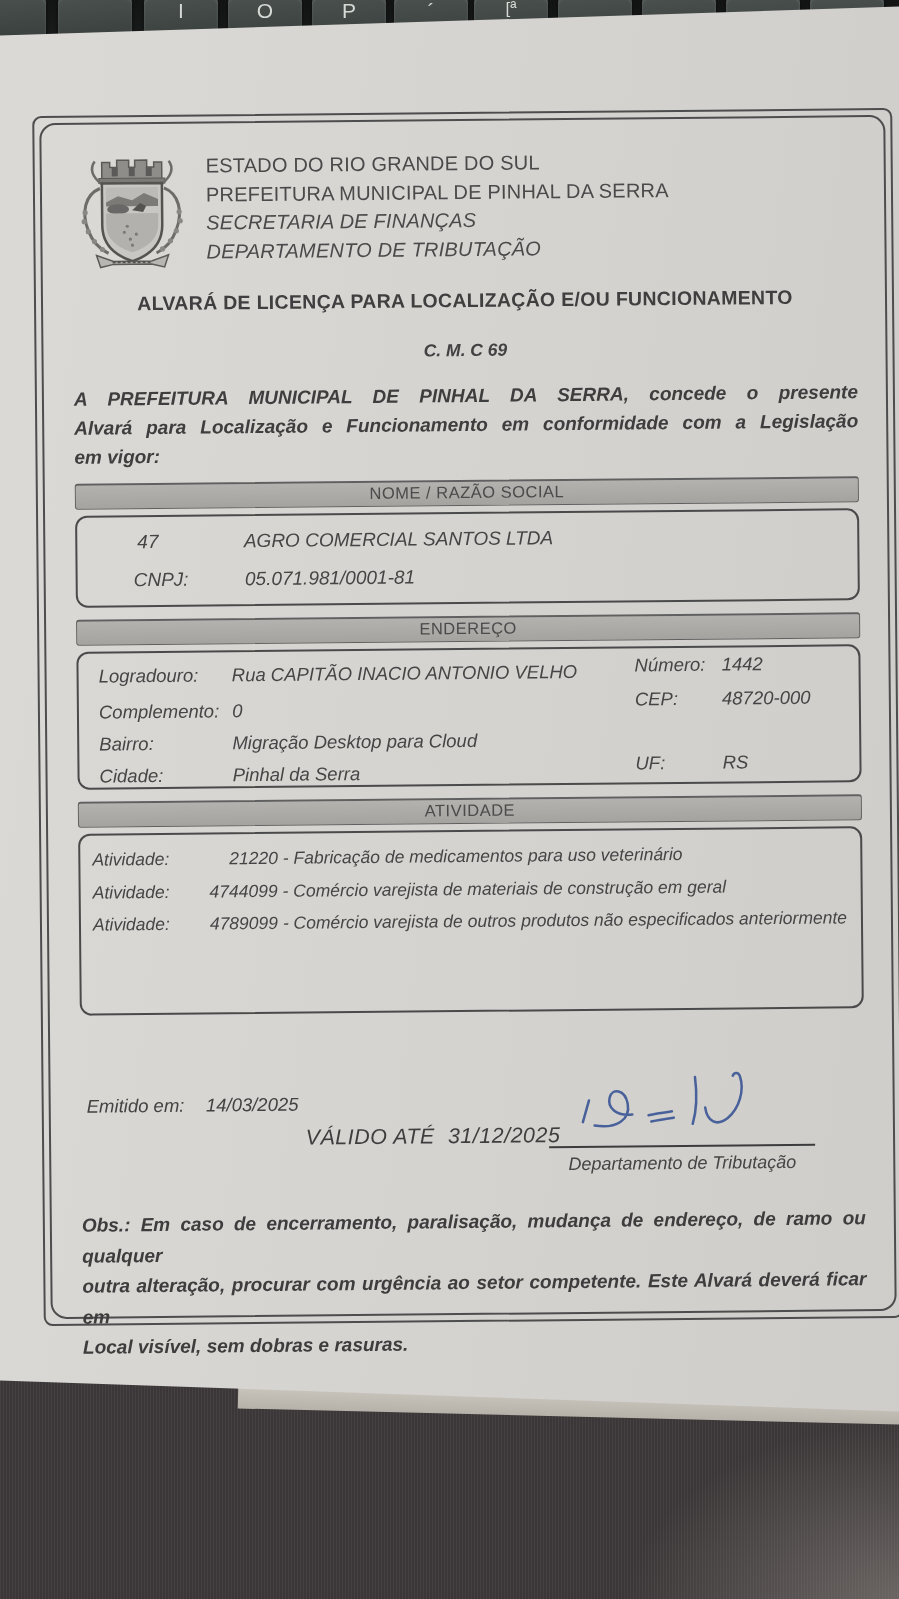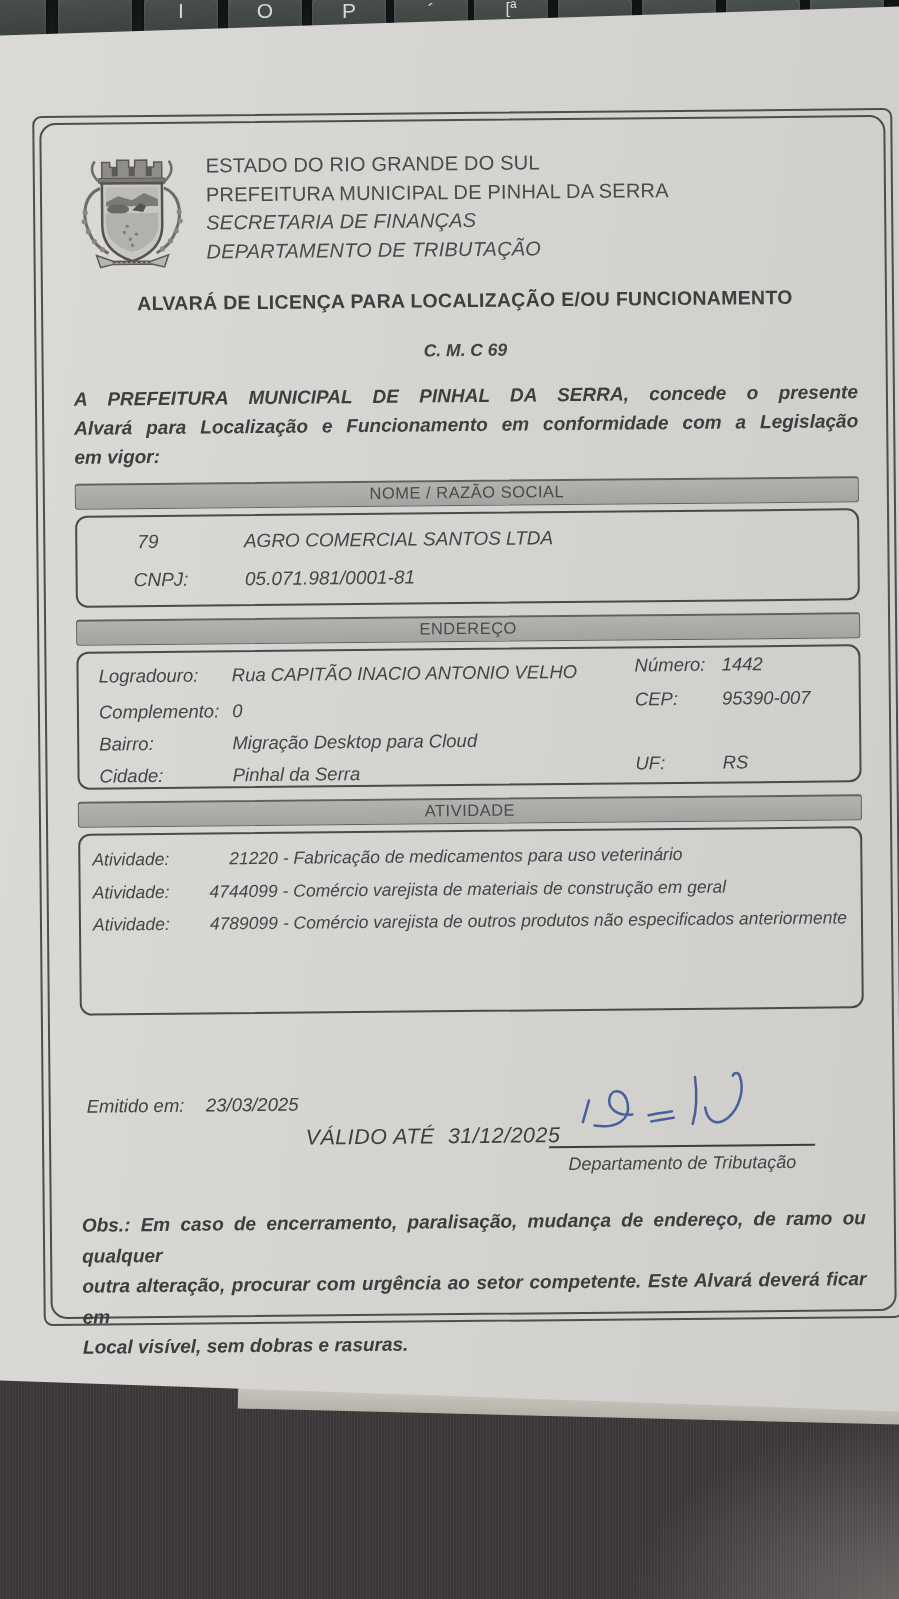--- a/index.html
+++ b/index.html
@@ -149,21 +149,21 @@
 
         <div class="intro">
           <div class="jline">A PREFEITURA MUNICIPAL DE PINHAL DA SERRA, concede o presente</div>
           <div class="jline">Alvará para Localização e Funcionamento em conformidade com a Legislação</div>
           <div class="jline last">em vigor:</div>
         </div>
 
         <div class="bar">NOME / RAZÃO SOCIAL</div>
         <div class="fbox" id="box-nome">
           <div class="brow" style="left:60px;top:14px">
-            <span class="blabel" style="width:102px">79</span>
+            <span class="blabel" style="width:102px">47</span>
             <span>AGRO COMERCIAL SANTOS LTDA</span>
           </div>
           <div class="brow" style="left:56px;top:52px">
             <span class="blabel" style="width:106px">CNPJ:</span>
             <span>05.071.981/0001-81</span>
           </div>
         </div>
 
         <div class="bar">ENDEREÇO</div>
         <div class="fbox" id="box-endereco">
@@ -182,21 +182,21 @@
           <div class="brow" style="left:20px;top:112px">
             <span class="blabel" style="width:128px">Cidade:</span>
             <span>Pinhal da Serra</span>
           </div>
           <div class="brow" style="left:556px;top:6px">
             <span class="blabel" style="width:82px">Número:</span>
             <span>1442</span>
           </div>
           <div class="brow" style="left:556px;top:40px">
             <span class="blabel" style="width:82px">CEP:</span>
-            <span>95390-007</span>
+            <span>48720-000</span>
           </div>
           <div class="brow" style="left:556px;top:104px">
             <span class="blabel" style="width:82px">UF:</span>
             <span>RS</span>
           </div>
         </div>
 
         <div class="bar">ATIVIDADE</div>
         <div class="fbox" id="box-atividade">
           <div class="brow" style="left:12px;top:14px">
@@ -208,21 +208,21 @@
             <span>4744099 - Comércio varejista de materiais de construção em geral</span>
           </div>
           <div class="brow" style="left:12px;top:79px">
             <span class="blabel" style="width:112px">Atividade:</span>
             <span>4789099 - Comércio varejista de outros produtos não especificados anteriormente</span>
           </div>
         </div>
 
         <div class="emit-row">
           <span class="blabel">Emitido em:</span>
-          <span>23/03/2025</span>
+          <span>14/03/2025</span>
         </div>
         <div class="valid-row">
           <span>VÁLIDO ATÉ</span>&nbsp;
           <span>31/12/2025</span>
         </div>
 
         <div class="sig-block">
           <div class="sig-line">
             <svg width="250" height="72" viewBox="0 0 250 80">
               <g fill="none" stroke="#49619b" stroke-width="2.8" stroke-linecap="round">

